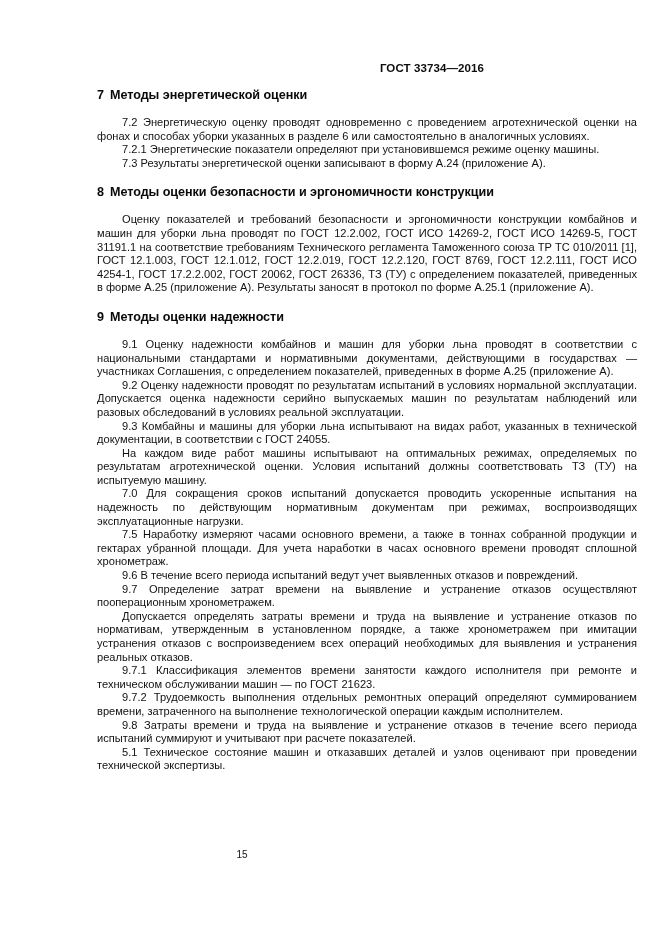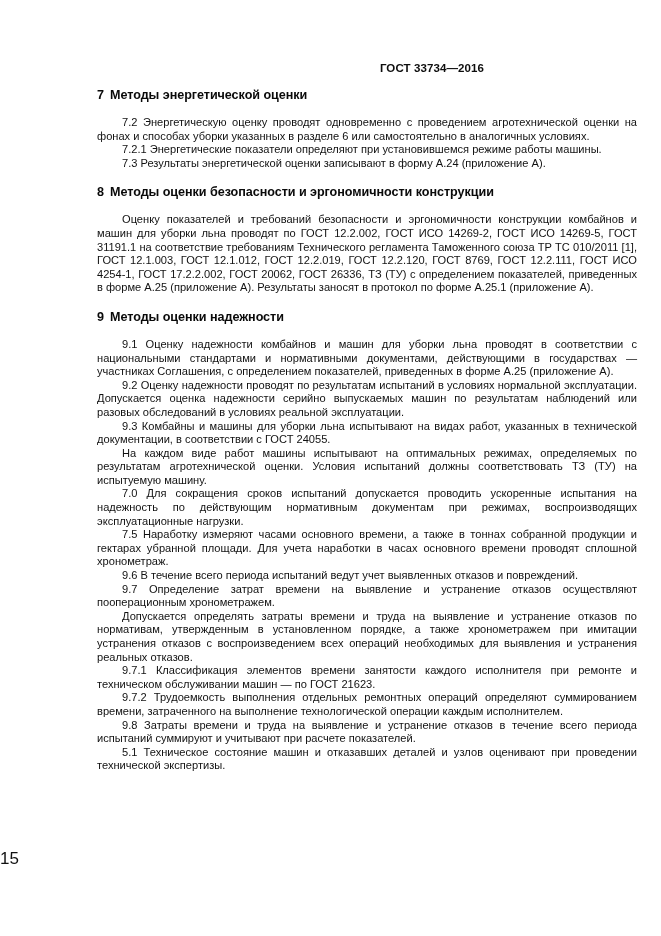--- a/index.html
+++ b/index.html
@@ -73,41 +73,41 @@
     text-indent: 25px;
     word-spacing: 0px;
   }
 
   
   .page-number {
     position: absolute;
     left: 0;
     right: 61px;
     top: 849px;
-    text-align: left;
-    font-size: 17px;
+    text-align: center;
+    font-size: 10px;
     color: #111111;
   }
 </style>
 </head>
 <body>
 
 <div class="page">
 
   <div class="doc-header">ГОСТ 33734—2016</div>
 
   <div class="content">
 
     <h2 class="section-heading">
       <span class="num">7</span><span>Методы энергетической оценки</span>
     </h2>
     <div class="gap-after-heading"></div>
 
     <p class="para">7.2  Энергетическую оценку проводят одновременно с проведением агротехнической оценки на фонах и способах уборки указанных в разделе 6 или самостоятельно в аналогичных условиях.</p>
-    <p class="para">7.2.1  Энергетические показатели определяют при установившемся режиме работы машины.</p>
+    <p class="para">7.2.1  Энергетические показатели определяют при установившемся режиме оценку машины.</p>
     <p class="para">7.3  Результаты энергетической оценки записывают в форму А.24 (приложение А).</p>
 
     <div class="gap-before-heading"></div>
 
     <h2 class="section-heading">
       <span class="num">8</span><span>Методы оценки безопасности и эргономичности конструкции</span>
     </h2>
     <div class="gap-after-heading"></div>
 
     <p class="para">Оценку показателей и требований безопасности и эргономичности конструкции комбайнов и машин для уборки льна проводят по ГОСТ 12.2.002, ГОСТ ИСО 14269-2, ГОСТ ИСО 14269-5, ГОСТ 31191.1 на соответствие требованиям Технического регламента Таможенного союза ТР ТС 010/2011 [1], ГОСТ 12.1.003, ГОСТ 12.1.012, ГОСТ 12.2.019, ГОСТ 12.2.120, ГОСТ 8769, ГОСТ 12.2.111, ГОСТ ИСО 4254-1, ГОСТ 17.2.2.002, ГОСТ 20062, ГОСТ 26336, ТЗ (ТУ) с определением показателей, приведенных в форме А.25 (приложение А). Результаты заносят в протокол по форме А.25.1 (приложение А).</p>

